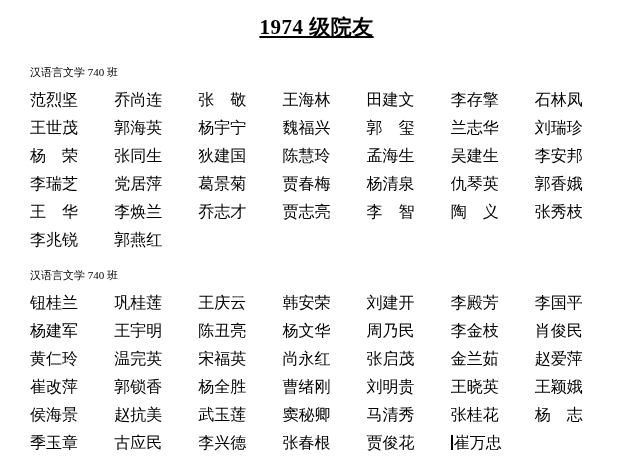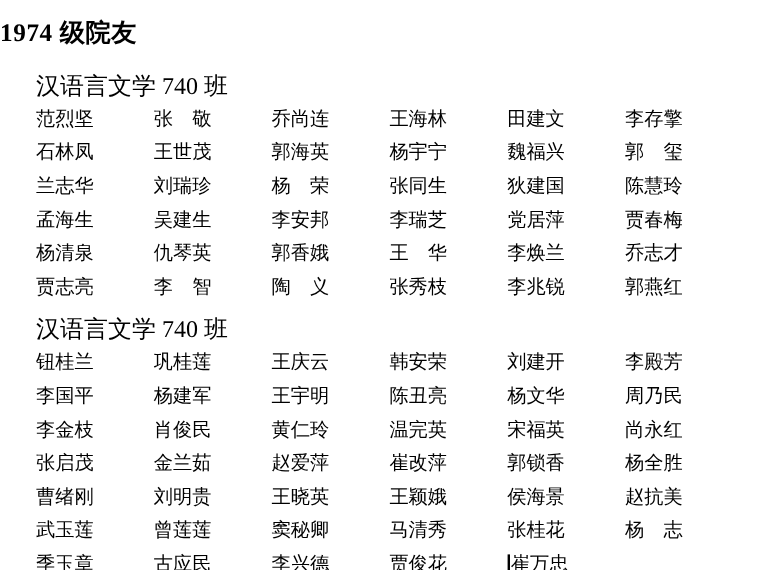--- a/index.html
+++ b/index.html
@@ -6,35 +6,36 @@
   html, body { background: #ffffff; }
   body {
     width: 633px;
     height: 475px;
     overflow: hidden;
     font-family: "Liberation Serif", "DejaVu Serif", serif;
     color: #000000;
   }
   .page { width: 633px; height: 475px; background: #ffffff; position: relative; }
   .title {
-    text-align: left;
+    text-align: center;
     font-size: 21px;
     font-weight: bold;
     padding-top: 13px;
     letter-spacing: 0.5px;
+    text-decoration: underline;
   }
   .section-header {
     margin: 22px 0 0 30px;
-    font-size: 20px;
+    font-size: 11px;
     line-height: 19px;
   }
   .section.second .section-header { margin-top: 12px; }
   .name-grid {
     display: grid;
-    grid-template-columns: repeat(6, 1fr);
+    grid-template-columns: repeat(7, 1fr);
     margin: 4px 14px 0 30px;
   }
   .name-cell {
     font-size: 16px;
     line-height: 28px;
     white-space: pre;
   }
   .caret {
     display: inline-block;
     width: 2px;
@@ -48,42 +49,43 @@
 <body>
 
 <div class="page">
 
   <h1 class="title">1974 级院友</h1>
 
   <div class="section first">
     <div class="section-header">汉语言文学 740 班</div>
     <div class="name-grid">
         <div class="name-cell">范烈坚</div>
+        <div class="name-cell">乔尚连</div>
         <div class="name-cell">张　敬</div>
-        <div class="name-cell">乔尚连</div>
         <div class="name-cell">王海林</div>
         <div class="name-cell">田建文</div>
         <div class="name-cell">李存擎</div>
         <div class="name-cell">石林凤</div>
         <div class="name-cell">王世茂</div>
         <div class="name-cell">郭海英</div>
         <div class="name-cell">杨宇宁</div>
         <div class="name-cell">魏福兴</div>
         <div class="name-cell">郭　玺</div>
         <div class="name-cell">兰志华</div>
         <div class="name-cell">刘瑞珍</div>
         <div class="name-cell">杨　荣</div>
         <div class="name-cell">张同生</div>
         <div class="name-cell">狄建国</div>
         <div class="name-cell">陈慧玲</div>
         <div class="name-cell">孟海生</div>
         <div class="name-cell">吴建生</div>
         <div class="name-cell">李安邦</div>
         <div class="name-cell">李瑞芝</div>
         <div class="name-cell">党居萍</div>
+        <div class="name-cell">葛景菊</div>
         <div class="name-cell">贾春梅</div>
         <div class="name-cell">杨清泉</div>
         <div class="name-cell">仇琴英</div>
         <div class="name-cell">郭香娥</div>
         <div class="name-cell">王　华</div>
         <div class="name-cell">李焕兰</div>
         <div class="name-cell">乔志才</div>
         <div class="name-cell">贾志亮</div>
         <div class="name-cell">李　智</div>
         <div class="name-cell">陶　义</div>
@@ -120,26 +122,26 @@
         <div class="name-cell">崔改萍</div>
         <div class="name-cell">郭锁香</div>
         <div class="name-cell">杨全胜</div>
         <div class="name-cell">曹绪刚</div>
         <div class="name-cell">刘明贵</div>
         <div class="name-cell">王晓英</div>
         <div class="name-cell">王颖娥</div>
         <div class="name-cell">侯海景</div>
         <div class="name-cell">赵抗美</div>
         <div class="name-cell">武玉莲</div>
-        <div class="name-cell">曾莲莲</div>
         <div class="name-cell">窦秘卿</div>
         <div class="name-cell">马清秀</div>
         <div class="name-cell">张桂花</div>
         <div class="name-cell">杨　志</div>
         <div class="name-cell">季玉章</div>
         <div class="name-cell">古应民</div>
         <div class="name-cell">李兴德</div>
+        <div class="name-cell">张春根</div>
         <div class="name-cell">贾俊花</div>
         <div class="name-cell"><span class="caret"></span>崔万忠</div>
       </div>
   </div>
 
 </div>
 
 </body></html>

